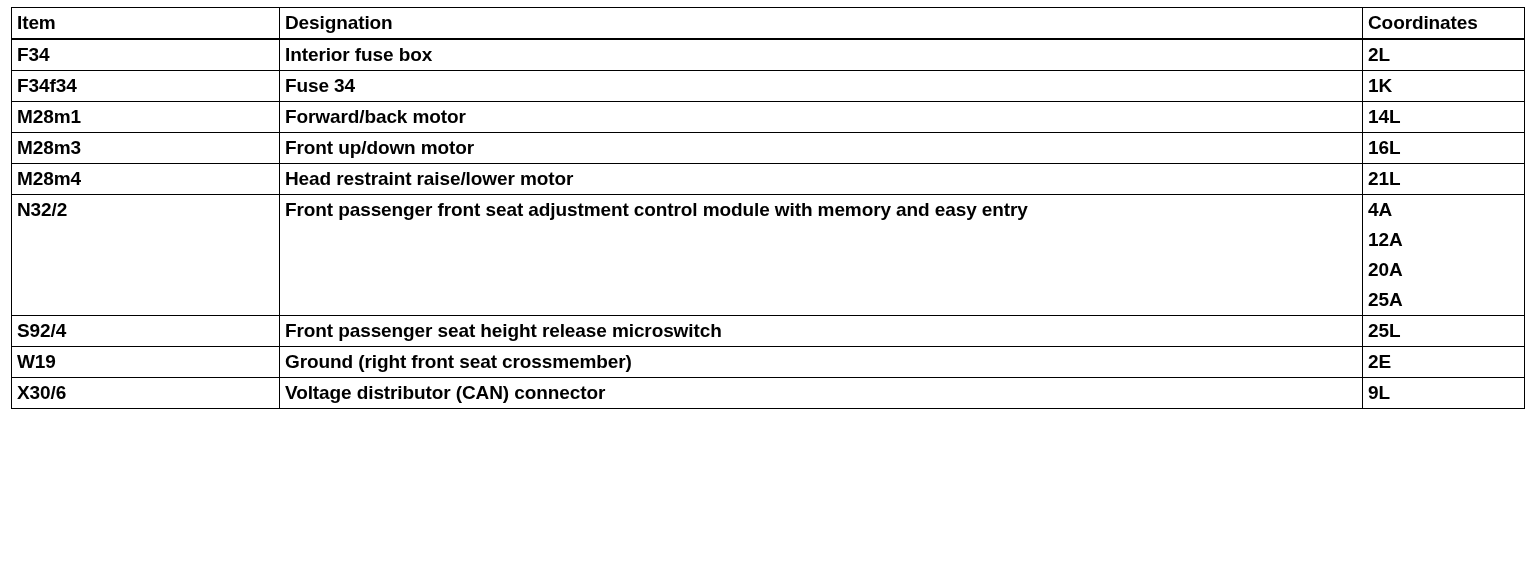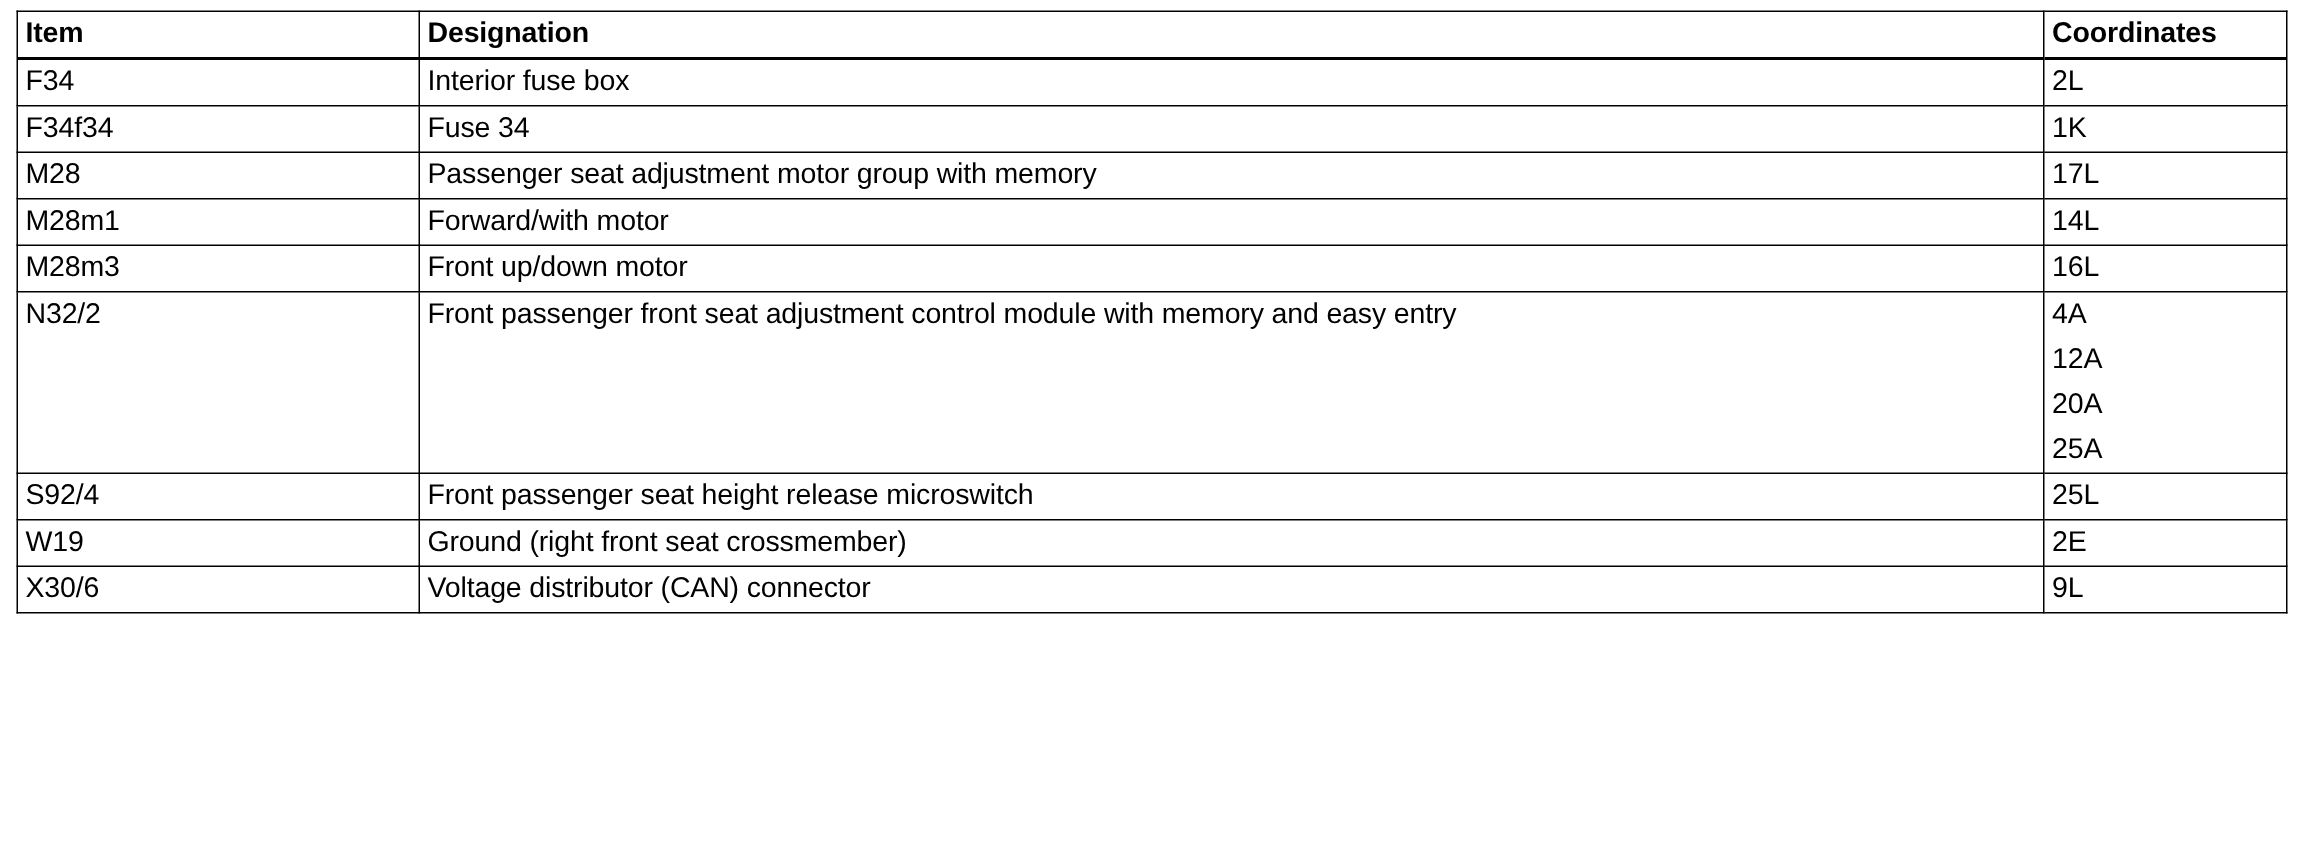--- a/index.html
+++ b/index.html
@@ -50,21 +50,21 @@
     white-space: pre-line;
   }
 
   .legend-table thead th {
     font-weight: bold;
     height: 30px;
     border-bottom: 2px solid #000000;
   }
 
   .legend-table tbody td {
-    font-weight: normal;
+    font-weight: bold;
     height: 30px;
   }
 
   .legend-table tbody tr.tall td {
     height: 103px;
   }
 
   .coord-cell {
     white-space: pre-line;
   }
@@ -96,39 +96,39 @@
         <td>Interior fuse box</td>
         <td class="coord-cell">2L</td>
       </tr>
 
       <tr>
         <td>F34f34</td>
         <td>Fuse 34</td>
         <td class="coord-cell">1K</td>
       </tr>
 
-      <tr>
-        <td>M28</td>
-        <td>Passenger seat adjustment motor group with memory</td>
-        <td class="coord-cell">17L</td>
-      </tr>
 
       <tr>
         <td>M28m1</td>
-        <td>Forward/with motor</td>
+        <td>Forward/back motor</td>
         <td class="coord-cell">14L</td>
       </tr>
 
 
       <tr>
         <td>M28m3</td>
         <td>Front up/down motor</td>
         <td class="coord-cell">16L</td>
       </tr>
 
+      <tr>
+        <td>M28m4</td>
+        <td>Head restraint raise/lower motor</td>
+        <td class="coord-cell">21L</td>
+      </tr>
 
 
       <tr class="tall">
         <td>N32/2</td>
         <td>Front passenger front seat adjustment control module with memory and easy entry</td>
         <td class="coord-cell">4A
 12A
 20A
 25A</td>
       </tr>

